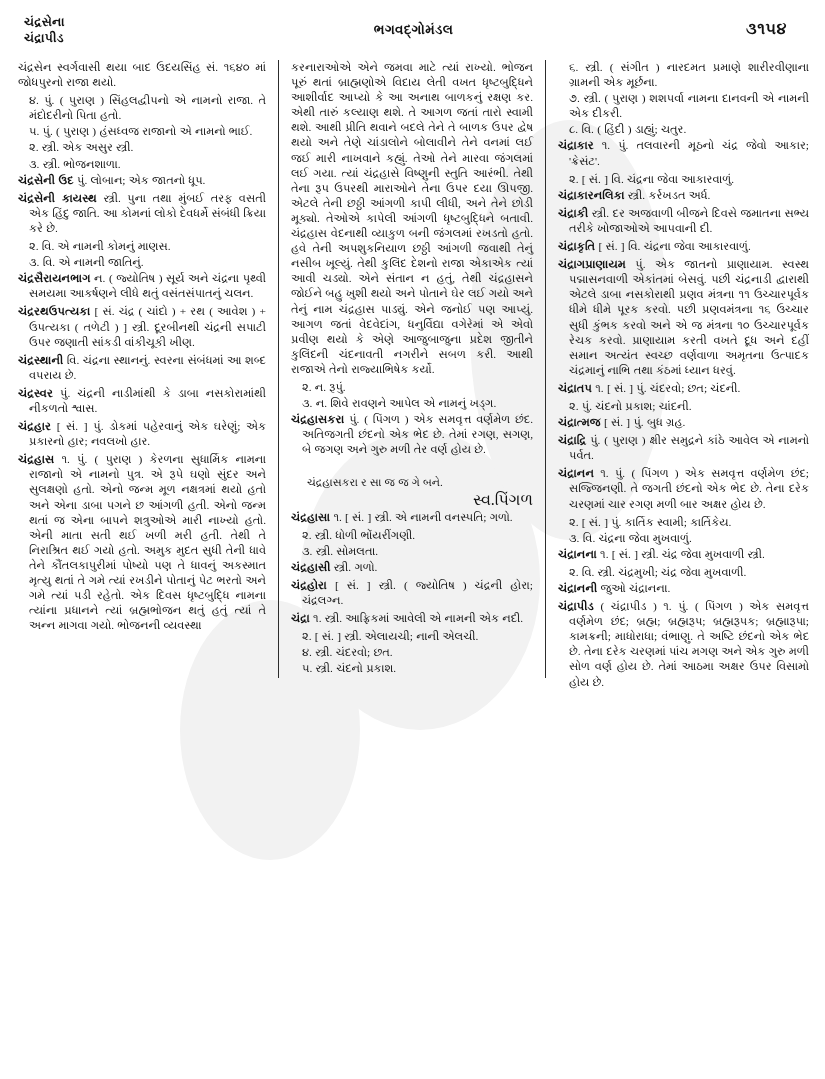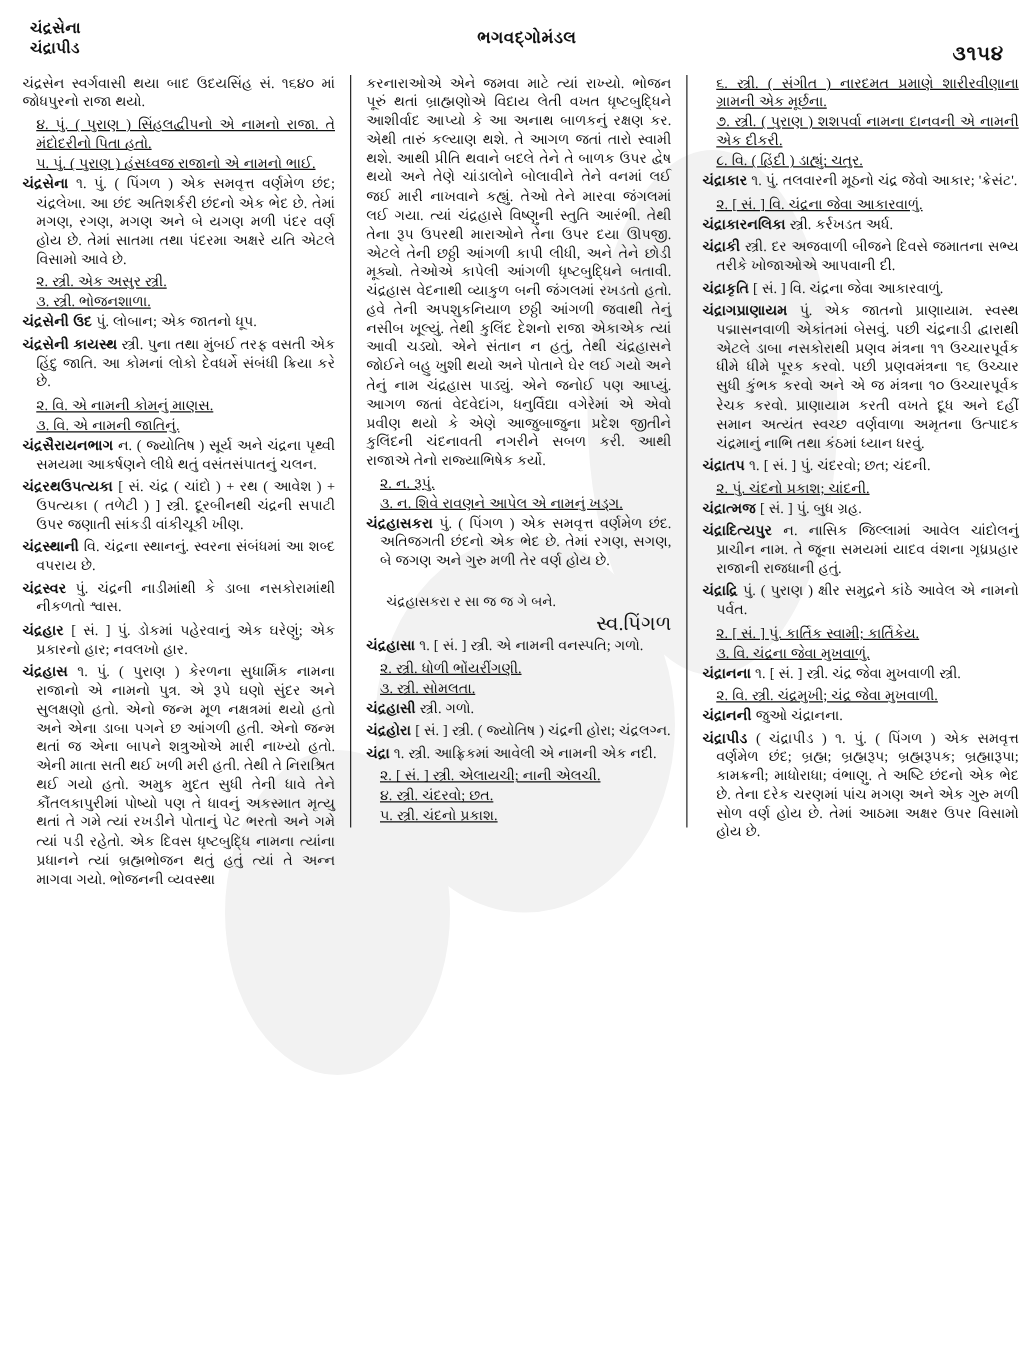--- a/index.html
+++ b/index.html
@@ -27,21 +27,21 @@
   .wm1 { left: 300px; top: 430px; width: 240px; height: 300px; }
   .wm2 { left: 470px; top: 120px; width: 200px; height: 420px; }
   .wm3 { left: 180px; top: 600px; width: 180px; height: 260px; }
 
   .page {
     position: relative;
     z-index: 1;
     width: 825px;
     height: 1079px;
     box-sizing: border-box;
-    padding: 14px 0 10px 18px;
+    padding: 14px 16px 10px 18px;
   }
 
   
   .runhead {
     position: relative;
     height: 46px;
     font-weight: bold;
   }
   .runhead-left {
     position: absolute;
@@ -56,21 +56,21 @@
     position: absolute;
     left: 0; right: 0;
     top: 8px;
     text-align: center;
     font-size: 13.5px;
     letter-spacing: .3px;
   }
   .runhead-right {
     position: absolute;
     right: 22px;
-    top: 20px;
+    top: 6px;
     font-size: 16px;
     letter-spacing: .5px;
   }
 
   
   .columns {
     display: flex;
     height: 1005px;
     align-items: flex-start;
   }
@@ -95,21 +95,20 @@
   
   .entry {
     margin: 0 0 3px 0;
     padding-left: 11px;
     text-indent: -11px;
   }
   .entry.sense {
     padding-left: 11px;
     text-indent: 0;
     margin-bottom: 1px;
-    text-decoration: underline;
   }
   .entry.cont {
     padding-left: 0;
     text-indent: 0;
     margin-bottom: 3px;
   }
   .hw {
     font-weight: bold;
     letter-spacing: .1px;
   }
@@ -143,21 +142,20 @@
     </div>
     <div class="runhead-center">ભગવદ્ગોમંડલ</div>
     <div class="runhead-right">૩૧૫૪</div>
   </div>
 
   <div class="columns">
     <div class="col col-1">
         <p class="entry cont"><span>ચંદ્રસેન સ્વર્ગવાસી થયા બાદ ઉદયસિંહ સં. ૧૬૪૦ માં જોધપુરનો રાજા થયો.</span></p>
         <p class="entry sense"><span>૪. પું. ( પુરાણ ) સિંહલદ્વીપનો એ નામનો રાજા. તે મંદોદરીનો પિતા હતો.</span></p>
         <p class="entry sense"><span>૫. પું. ( પુરાણ ) હંસધ્વજ રાજાનો એ નામનો ભાઈ.</span></p>
-        <p class="entry"><span class="hw">ચંદ્રસેના</span> <span>૧. પું. ( પિંગળ ) એક સમવૃત્ત વર્ણમેળ છંદ; ચંદ્રલેખા. આ છંદ અતિશર્કરી છંદનો એક ભેદ છે. તેમાં મગણ, રગણ, મગણ અને બે યગણ મળી પંદર વર્ણ હોય છે. તેમાં સાતમા તથા પંદરમા અક્ષરે યતિ એટલે વિસામો આવે છે.</span></p>
         <p class="entry sense"><span>૨. સ્ત્રી. એક અસુર સ્ત્રી.</span></p>
         <p class="entry sense"><span>૩. સ્ત્રી. ભોજનશાળા.</span></p>
         <p class="entry"><span class="hw">ચંદ્રસેની ઉદ</span> <span>પું. લોબાન; એક જાતનો ધૂપ.</span></p>
         <p class="entry"><span class="hw">ચંદ્રસેની કાયસ્થ</span> <span>સ્ત્રી. પુના તથા મુંબઈ તરફ વસતી એક હિંદુ જાતિ. આ કોમનાં લોકો દેવધર્મે સંબંધી ક્રિયા કરે છે.</span></p>
         <p class="entry sense"><span>૨. વિ. એ નામની કોમનું માણસ.</span></p>
         <p class="entry sense"><span>૩. વિ. એ નામની જાતિનું.</span></p>
         <p class="entry"><span class="hw">ચંદ્રસૈરાયનભાગ</span> <span>ન. ( જ્યોતિષ ) સૂર્ય અને ચંદ્રના પૃથ્વી સમયમા આકર્ષણને લીધે થતું વસંતસંપાતનું ચલન.</span></p>
         <p class="entry"><span class="hw">ચંદ્રરથઉપત્યકા</span> <span>[ સં. ચંદ્ર ( ચાંદો ) + રથ ( આવેશ ) + ઉપત્યકા ( તળેટી ) ] સ્ત્રી. દૂરબીનથી ચંદ્રની સપાટી ઉપર જણાતી સાંકડી વાંકીચૂકી ખીણ.</span></p>
         <p class="entry"><span class="hw">ચંદ્રસ્થાની</span> <span>વિ. ચંદ્રના સ્થાનનું. સ્વરના સંબંધમાં આ શબ્દ વપરાય છે.</span></p>
         <p class="entry"><span class="hw">ચંદ્રસ્વર</span> <span>પું. ચંદ્રની નાડીમાંથી કે ડાબા નસકોરામાંથી નીકળતો શ્વાસ.</span></p>
@@ -187,22 +185,22 @@
         <p class="entry sense"><span>૮. વિ. ( હિંદી ) ડાહ્યું; ચતુર.</span></p>
         <p class="entry"><span class="hw">ચંદ્રાકાર</span> <span>૧. પું. તલવારની મૂઠનો ચંદ્ર જેવો આકાર; 'ક્રેસંટ'.</span></p>
         <p class="entry sense"><span>૨. [ સં. ] વિ. ચંદ્રના જેવા આકારવાળું.</span></p>
         <p class="entry"><span class="hw">ચંદ્રાકારનલિકા</span> <span>સ્ત્રી. કર્રખડત અર્ધ.</span></p>
         <p class="entry"><span class="hw">ચંદ્રાકી</span> <span>સ્ત્રી. દર અજવાળી બીજને દિવસે જમાતના સભ્ય તરીકે ખોજાઓએ આપવાની દી.</span></p>
         <p class="entry"><span class="hw">ચંદ્રાકૃતિ</span> <span>[ સં. ] વિ. ચંદ્રના જેવા આકારવાળું.</span></p>
         <p class="entry"><span class="hw">ચંદ્રાગપ્રાણાયમ</span> <span>પું. એક જાતનો પ્રાણાયામ. સ્વસ્થ પદ્માસનવાળી એકાંતમાં બેસવું. પછી ચંદ્રનાડી દ્વારાથી એટલે ડાબા નસકોરાથી પ્રણવ મંત્રના ૧૧ ઉચ્ચારપૂર્વક ધીમે ધીમે પૂરક કરવો. પછી પ્રણવમંત્રના ૧૬ ઉચ્ચાર સુધી કુંભક કરવો અને એ જ મંત્રના ૧૦ ઉચ્ચારપૂર્વક રેચક કરવો. પ્રાણાયામ કરતી વખતે દૂધ અને દહીં સમાન અત્યંત સ્વચ્છ વર્ણવાળા અમૃતના ઉત્પાદક ચંદ્રમાનું નાભિ તથા કંઠમાં ધ્યાન ધરવું.</span></p>
         <p class="entry"><span class="hw">ચંદ્રાતપ</span> <span>૧. [ સં. ] પું. ચંદરવો; છત; ચંદની.</span></p>
         <p class="entry sense"><span>૨. પું. ચંદનો પ્રકાશ; ચાંદની.</span></p>
         <p class="entry"><span class="hw">ચંદ્રાત્મજ</span> <span>[ સં. ] પું. બુધ ગ્રહ.</span></p>
-        <p class="entry"><span class="hw">ચંદ્રાદિત્યપુર</span> <span>ન. નાસિક જિલ્લામાં આવેલ ચાંદોલનું પ્રાચીન નામ. તે જૂના સમયમાં યાદવ વંશના ગૃધ્રપ્રહાર રાજાની રાજધાની હતું.</span></p>
         <p class="entry"><span class="hw">ચંદ્રાદ્રિ</span> <span>પું. ( પુરાણ ) ક્ષીર સમુદ્રને કાંઠે આવેલ એ નામનો પર્વત.</span></p>
+        <p class="entry"><span class="hw">ચંદ્રાનન</span> <span>૧. પું. ( પિંગળ ) એક સમવૃત્ત વર્ણમેળ છંદ; સજ્જિનણી. તે જગતી છંદનો એક ભેદ છે. તેના દરેક ચરણમાં ચાર રગણ મળી બાર અક્ષર હોય છે.</span></p>
         <p class="entry sense"><span>૨. [ સં. ] પું. કાર્તિક સ્વામી; કાર્તિકેય.</span></p>
         <p class="entry sense"><span>૩. વિ. ચંદ્રના જેવા મુખવાળું.</span></p>
         <p class="entry"><span class="hw">ચંદ્રાનના</span> <span>૧. [ સં. ] સ્ત્રી. ચંદ્ર જેવા મુખવાળી સ્ત્રી.</span></p>
         <p class="entry sense"><span>૨. વિ. સ્ત્રી. ચંદ્રમુખી; ચંદ્ર જેવા મુખવાળી.</span></p>
         <p class="entry"><span class="hw">ચંદ્રાનની</span> <span>જુઓ ચંદ્રાનના.</span></p>
         <p class="entry"><span class="hw">ચંદ્રાપીડ</span> <span>( ચંદ્રાપીડ ) ૧. પું. ( પિંગળ ) એક સમવૃત્ત વર્ણમેળ છંદ; બ્રહ્મ; બ્રહ્મરૂપ; બ્રહ્મરૂપક; બ્રહ્મારૂપા; કામક્રની; માધોરાધા; વંભાણુ. તે અષ્ટિ છંદનો એક ભેદ છે. તેના દરેક ચરણમાં પાંચ મગણ અને એક ગુરુ મળી સોળ વર્ણ હોય છે. તેમાં આઠમા અક્ષર ઉપર વિસામો હોય છે.</span></p>
       </div>
   </div>
 
 </div>

